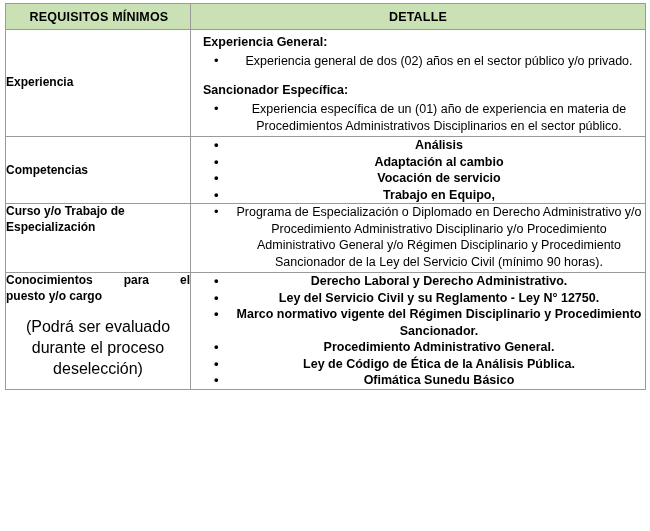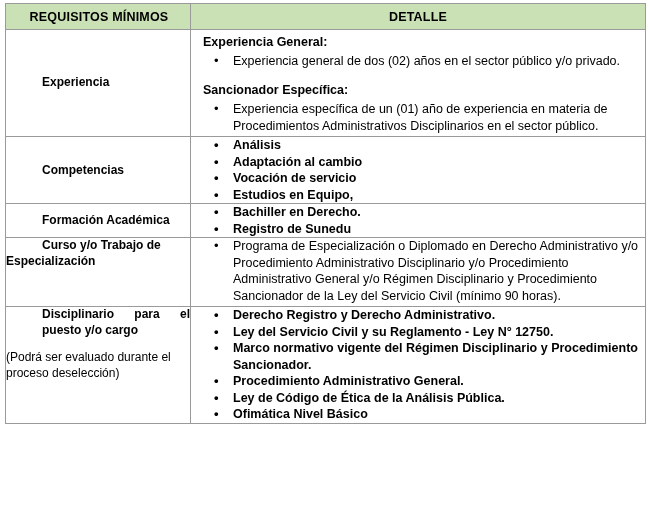--- a/index.html
+++ b/index.html
@@ -50,54 +50,56 @@
 
   td.label-cell {
     padding: 9px 10px 9px 10px;
     font-size: 12px;
     font-weight: bold;
     line-height: 1.28;
   }
   td.label-cell.mid { vertical-align: middle; }
   td.label-cell.top { vertical-align: top; }
 
-  .label-title { font-weight: bold; margin-left: 36px; }
+  .label-title { font-weight: bold; }
   .label-title.justified {
     text-align: justify;
     text-align-last: justify;
   }
   .label-title.justified .lastline {
     display: block;
     text-align: center;
     text-align-last: left;
   }
   .label-note {
     font-weight: normal;
     margin-top: 12px;
     line-height: 1.32;
-    font-size: 12px;
+    font-size: 16px;
+    text-align: center;
   }
 
   td.detail-cell {
     padding: 6px 8px 6px 0;
     font-size: 12.5px;
     line-height: 1.35;
     vertical-align: top;
   }
   td.detail-cell.mid { vertical-align: middle; }
 
   .sub-head {
     font-weight: bold;
     font-size: 12.5px;
     margin: 4px 0 2px 12px;
   }
   ul.bullets {
     list-style: none;
     margin: 0 0 0 0;
     padding: 0;
+    text-align: center;
   }
   ul.bullets.tight li { margin-bottom: 0px; font-weight: bold; }
   ul.bullets li {
     position: relative;
     padding-left: 42px;
     margin: 0 0 2px 0;
     font-size: 12.5px;
     line-height: 1.32;
   }
   ul.bullets li:before {
@@ -149,64 +151,53 @@
 
       <tr>
         <td class="label-cell mid">
           <span class="label-title">Competencias</span>
         </td>
         <td class="detail-cell mid">
           <ul class="bullets tight">
             <li>Análisis</li>
             <li>Adaptación al cambio</li>
             <li>Vocación de servicio</li>
-            <li>Estudios en Equipo,</li>
-          </ul>
-        </td>
-      </tr>
-
-      <tr>
-        <td class="label-cell mid">
-          <span class="label-title">Formación Académica</span>
-        </td>
-        <td class="detail-cell mid">
-          <ul class="bullets tight">
-            <li>Bachiller en Derecho.</li>
-            <li>Registro de Sunedu</li>
-          </ul>
-        </td>
-      </tr>
+            <li>Trabajo en Equipo,</li>
+          </ul>
+        </td>
+      </tr>
+
 
       <tr>
         <td class="label-cell top">
           <span class="label-title">Curso y/o Trabajo de Especialización</span>
         </td>
         <td class="detail-cell">
           <ul class="bullets">
             <li>Programa de Especialización o Diplomado en Derecho Administrativo y/o Procedimiento Administrativo Disciplinario y/o Procedimiento Administrativo General y/o Régimen Disciplinario y Procedimiento Sancionador de la Ley del Servicio Civil (mínimo 90 horas).</li>
           </ul>
         </td>
       </tr>
 
       <tr>
         <td class="label-cell top">
           <div class="label-title justified">
-            <span>Disciplinario para el</span>
+            <span>Conocimientos para el</span>
             <span class="lastline">puesto y/o cargo</span>
           </div>
           <div class="label-note">(Podrá ser evaluado durante el proceso deselección)</div>
         </td>
         <td class="detail-cell">
           <ul class="bullets tight">
-            <li>Derecho Registro y Derecho Administrativo.</li>
+            <li>Derecho Laboral y Derecho Administrativo.</li>
             <li>Ley del Servicio Civil y su Reglamento - Ley N° 12750.</li>
             <li>Marco normativo vigente del Régimen Disciplinario y Procedimiento Sancionador.</li>
             <li>Procedimiento Administrativo General.</li>
             <li>Ley de Código de Ética de la Análisis Pública.</li>
-            <li>Ofimática Nivel Básico</li>
+            <li>Ofimática Sunedu Básico</li>
           </ul>
         </td>
       </tr>
 
     </tbody>
   </table>
 
 </div>
 
 </body></html>

